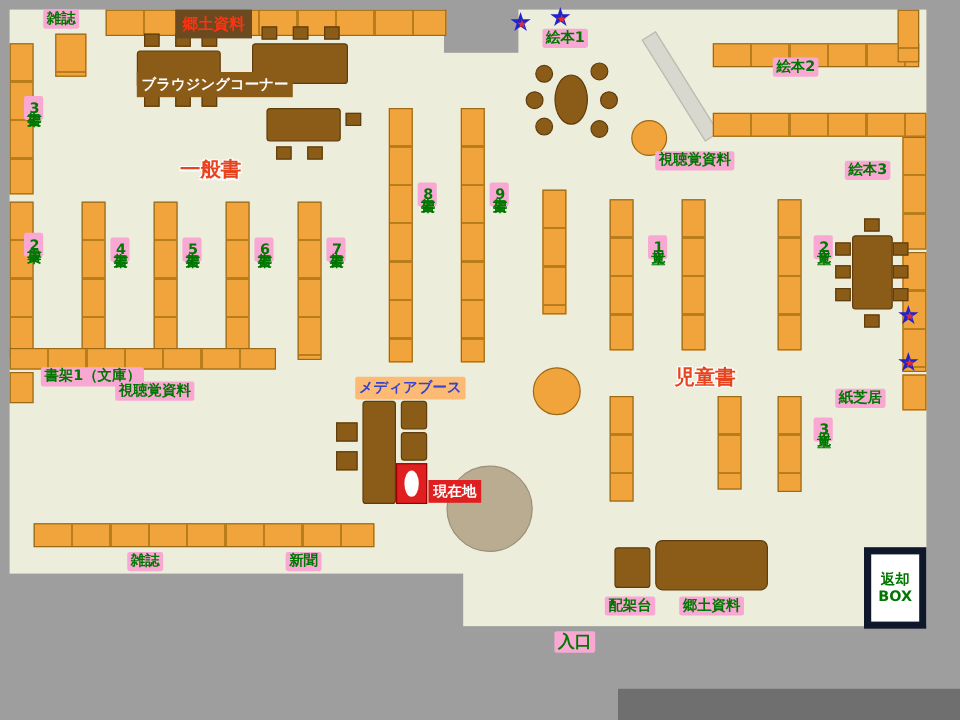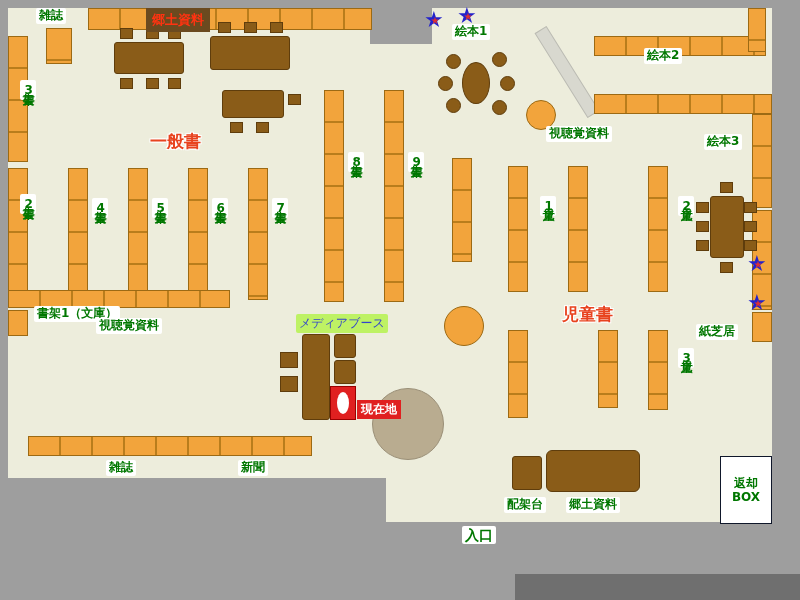--- a/index.html
+++ b/index.html
@@ -2,42 +2,42 @@
 <html><head>
 <meta charset="utf-8">
 <style>
   html,body { margin:0; padding:0; }
   .map { position:relative; width:800px; height:600px; background:#9E9E9E;
          font-family:"DejaVu Sans","Liberation Sans",sans-serif; overflow:hidden; }
   .abs { position:absolute; box-sizing:border-box; }
   .floor { background:#EDEDDC; }
   .wallcut { background:#9E9E9E; }
   .darkstrip { background:#6F6F6F; }
-  .whitebox { background:#FFFFFF; border:1px solid #0f172a; }
+  .whitebox { background:#FFFFFF; border:6px solid #0f172a; }
   .diag { background:#D8D8CF; border:1px solid #BBBBB2; transform:rotate(-32deg); }
   .shelf-v,.shelf-h { background-color:#F2A43C; border:1px solid #9C6A14; }
   .shelf-v { background-image:repeating-linear-gradient(180deg,transparent 0,transparent 30px,#B97D1C 30px,#B97D1C 32px); }
   .shelf-h { background-image:repeating-linear-gradient(90deg,transparent 0,transparent 30px,#B97D1C 30px,#B97D1C 32px); }
   .table { background:#8A5C18; border:1px solid #5F3D0C; border-radius:3px; }
   .chair { width:13px; height:11px; background:#8A5C18; border:1px solid #5F3D0C; }
   .circle { border-radius:50%; }
   .orange-c { background:#F2A43C; border:1px solid #9C6A14; }
   .pillar-c { background:#B9AC90; border:1px solid #9A8F77; }
   .brown-c { background:#8A5C18; border:1px solid #5F3D0C; }
   .stacks { background:#4D3D27; border:1px solid #352A1A; display:flex; align-items:center; justify-content:center; }
   .stacks-label { color:#FFFFFF; font-size:13px; font-weight:bold; }
-  .lbl { background:#ffffff; color:#007700; font-size:12px; font-weight:bold; line-height:1.15;
+  .lbl { background:#f9a8d4; color:#007700; font-size:12px; font-weight:bold; line-height:1.15;
          padding:1px 3px; border-radius:2px; white-space:nowrap; }
   .lbl.v { writing-mode:vertical-rl; text-orientation:upright; padding:3px 1px; }
   .lbl.big { font-size:14px; }
   .area { color:#E8431F; font-size:17px; font-weight:bold; white-space:nowrap;
           text-shadow:1px 1px 0 #fff,-1px -1px 0 #fff,1px -1px 0 #fff,-1px 1px 0 #fff; }
   .local { background:#6B4A1F; color:#FF3311; font-size:13px; font-weight:bold; padding:3px 6px; white-space:nowrap; }
   .browse { background:#8A5C18; color:#FFFFFF; font-size:12px; font-weight:bold; padding:2px 4px; white-space:nowrap; }
-  .media { background:#bef264; color:#3344CC; font-size:12px; font-weight:normal; padding:1px 3px; white-space:nowrap; border-radius:2px; }
+  .media { background:#fdba74; color:#3344CC; font-size:12px; font-weight:bold; padding:1px 3px; white-space:nowrap; border-radius:2px; }
   .current { background:#E02020; color:#FFFFFF; font-size:12px; font-weight:bold; padding:1px 4px; white-space:nowrap; }
   .redbooth { background:#E02020; border:1px solid #990000; }
   .booth-oval { position:absolute; left:6px; top:5px; width:12px; height:22px; background:#FFFFFF; border-radius:50%; }
   .star { width:24px; height:24px; }
   .star .outer { position:absolute; left:0; top:0; font-size:22px; line-height:24px; color:#2222CC; }
   .star .inner { position:absolute; left:11px; top:13px; transform:translate(-50%,-50%); font-size:10px; line-height:10px; color:#E03030; }
   .retbox-label { color:#007700; font-weight:bold; font-size:12px; text-align:center; line-height:1.2; width:36px; }
   .center-flex { display:flex; align-items:center; justify-content:center; }
 </style>
 </head>
@@ -129,20 +129,21 @@
 
   <div class="abs table" style="left:512px;top:456px;width:30px;height:34px"></div>
   <div class="abs table" style="left:546px;top:450px;width:94px;height:42px;border-radius:6px"></div>
 
   <div class="abs whitebox center-flex" style="left:720px;top:456px;width:52px;height:68px">
     <span class="retbox-label">返却BOX</span>
   </div>
 
   <div class="abs lbl" style="left:36px;top:8px">雑誌</div>
   <div class="abs local" style="left:146px;top:8px">郷土資料</div>
+  <div class="abs browse" style="left:114px;top:60px">ブラウジングコーナー</div>
   <div class="abs area" style="left:150px;top:130px">一般書</div>
   <div class="abs lbl v" style="left:20px;top:80px">書架3</div>
   <div class="abs lbl v" style="left:20px;top:194px">書架2</div>
   <div class="abs lbl v" style="left:92px;top:198px">書架4</div>
   <div class="abs lbl v" style="left:152px;top:198px">書架5</div>
   <div class="abs lbl v" style="left:212px;top:198px">書架6</div>
   <div class="abs lbl v" style="left:272px;top:198px">書架7</div>
   <div class="abs lbl v" style="left:348px;top:152px">書架8</div>
   <div class="abs lbl v" style="left:408px;top:152px">書架9</div>
   <div class="abs lbl" style="left:34px;top:306px">書架1（文庫）</div>

